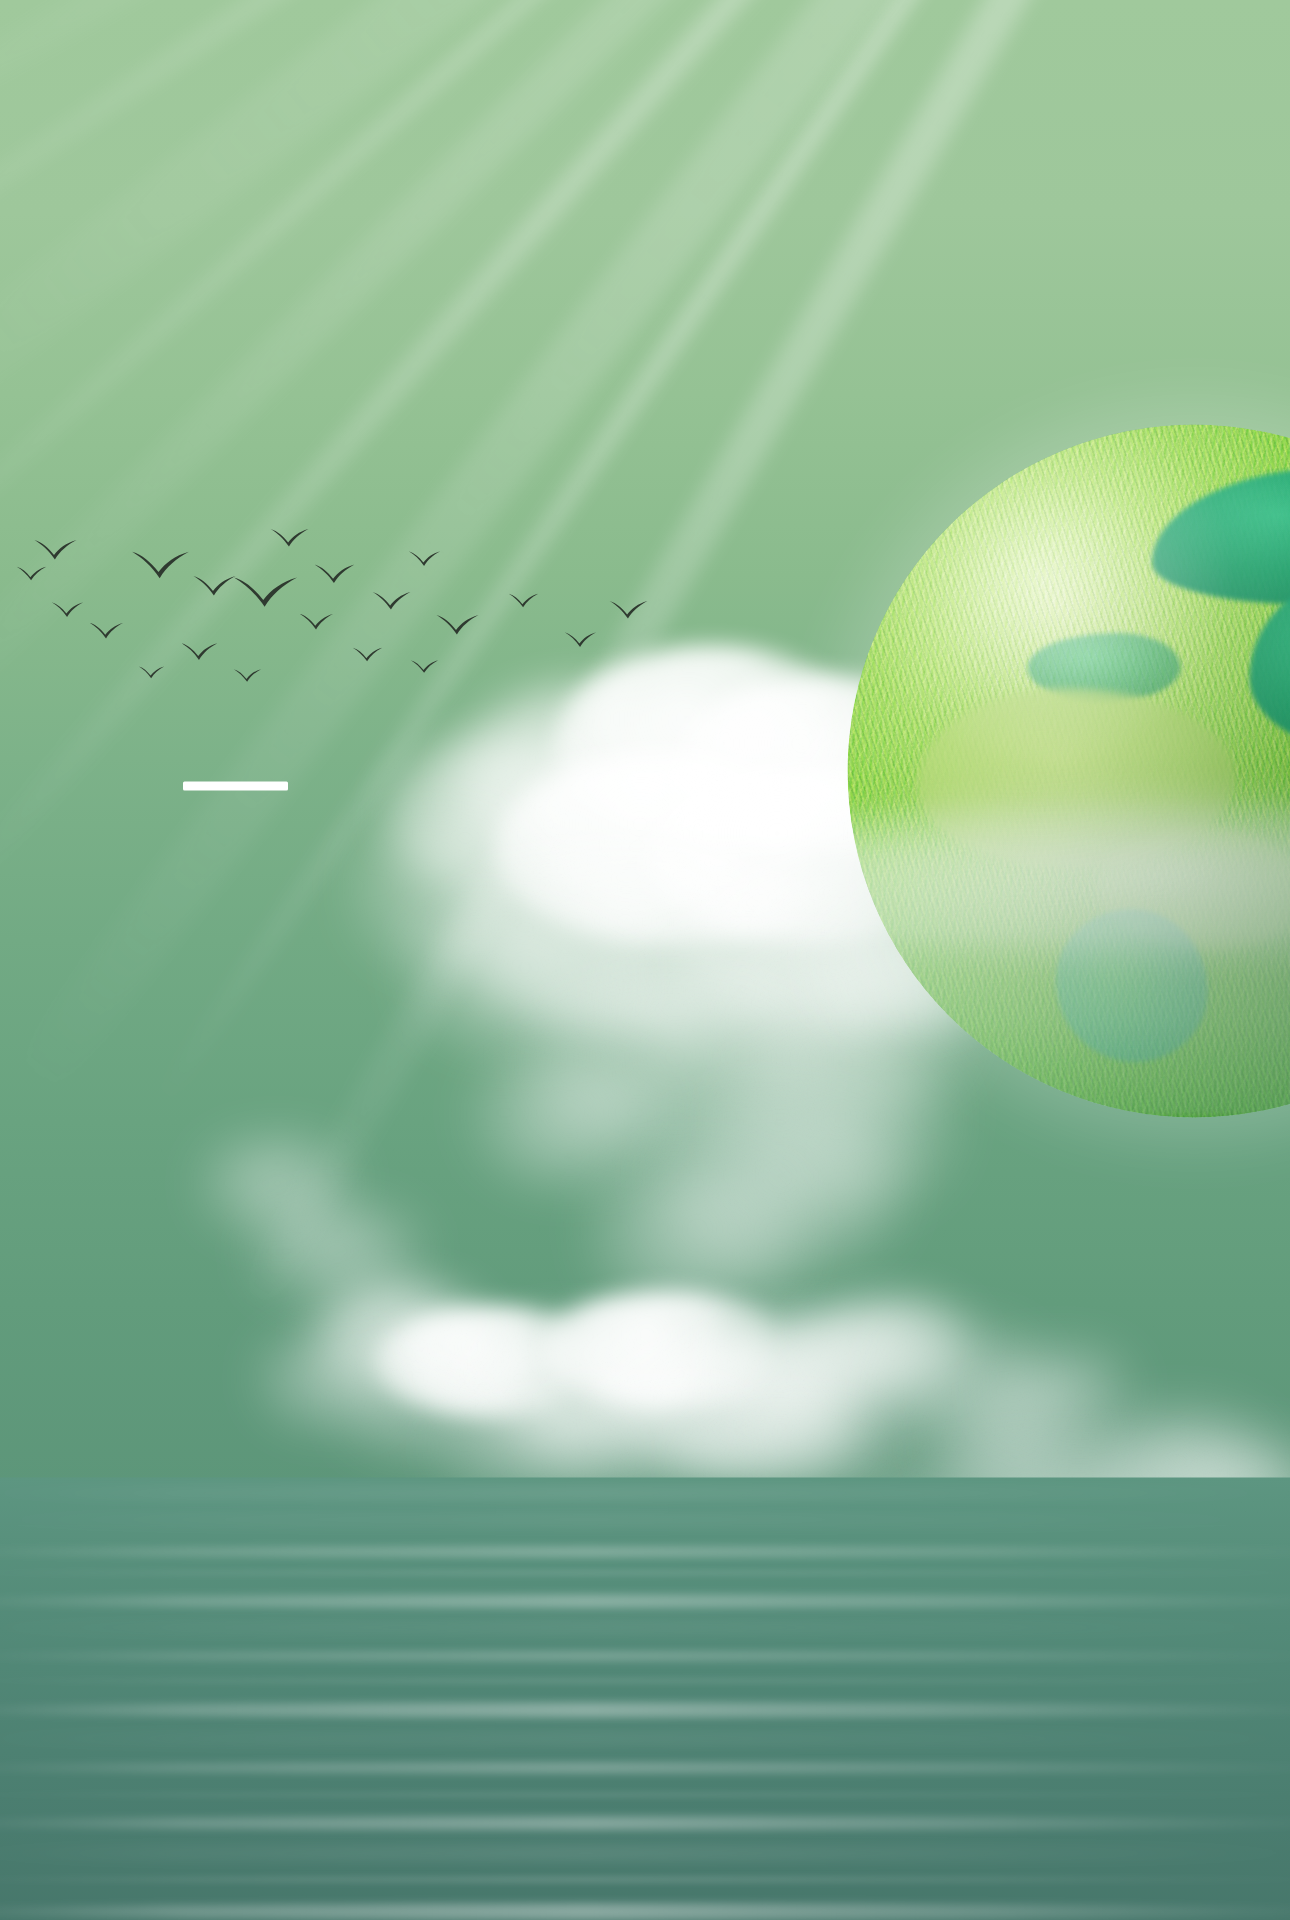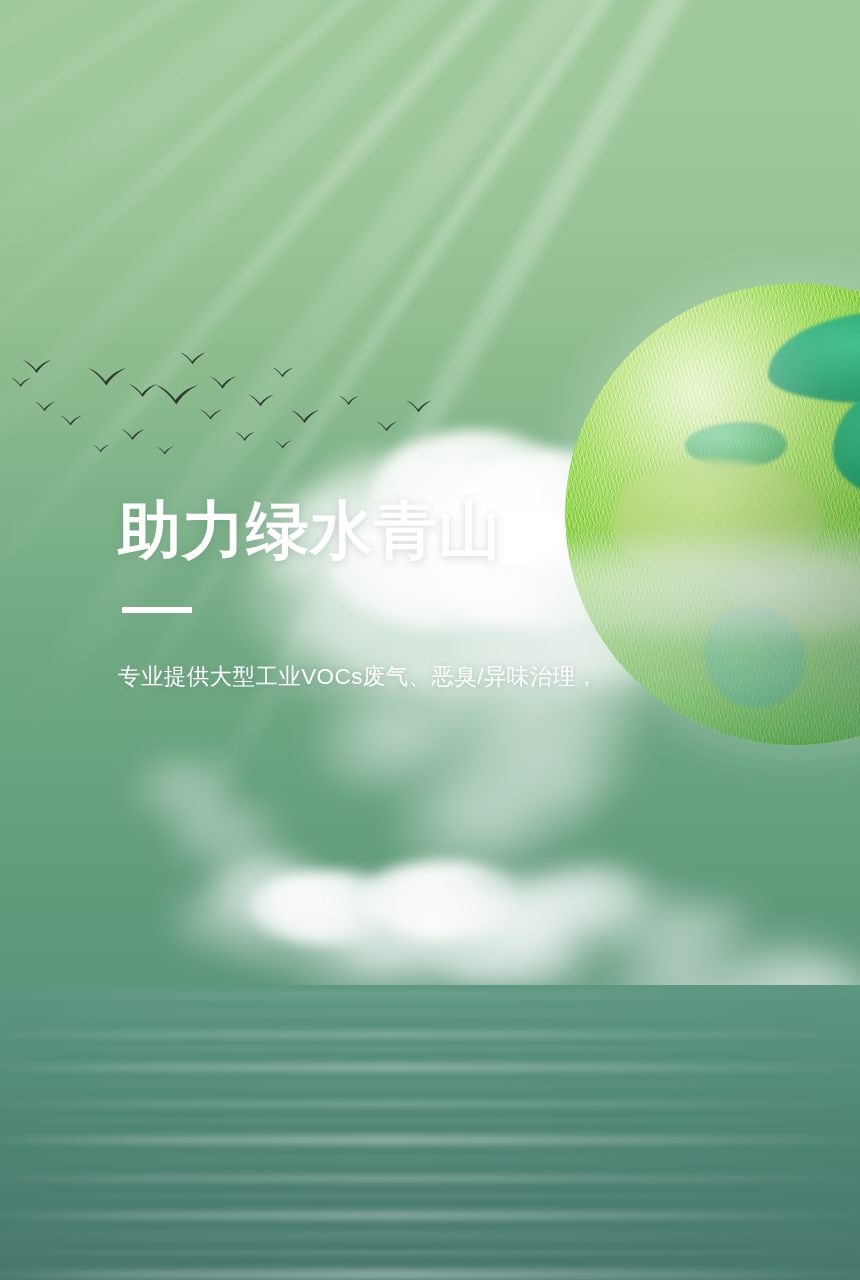--- a/index.html
+++ b/index.html
@@ -430,18 +430,16 @@
       <div class="wave dim" style="top: 172px; height: 4px; opacity: 0.26;"></div>
       <div class="wave" style="top: 190px; height: 7px; opacity: 0.42;"></div>
       <div class="wave thin" style="top: 210px; height: 3px; opacity: 0.2;"></div>
       <div class="wave" style="top: 226px; height: 9px; opacity: 0.48;"></div>
       <div class="wave dim" style="top: 248px; height: 5px; opacity: 0.3;"></div>
       <div class="wave thin" style="top: 266px; height: 4px; opacity: 0.24;"></div>
       <div class="wave" style="top: 284px; height: 11px; opacity: 0.52;"></div>
     </div>
 
   <div class="content">
-    <div class="headline">助力绿水青山</div>
     <div class="divider"></div>
-    <div class="subline">专业提供大型工业VOCs废气、恶臭/异味治理，</div>
   </div>
 
 </div>
 
 </body></html>

